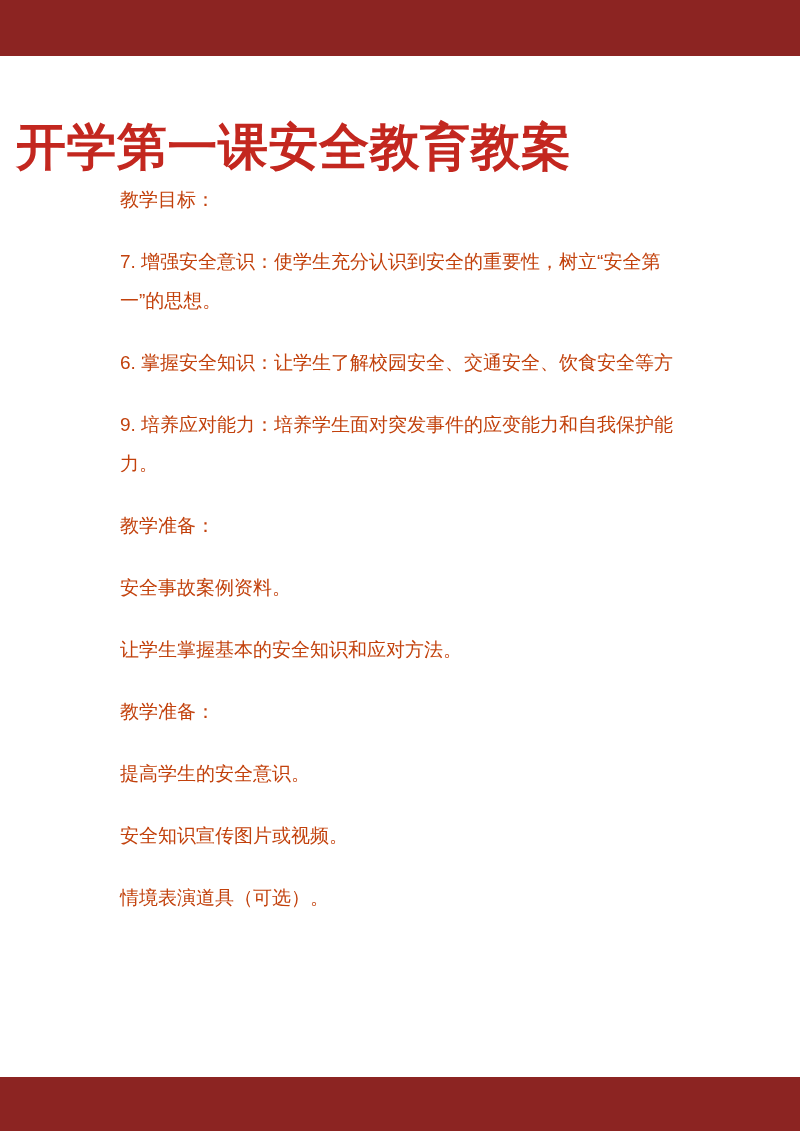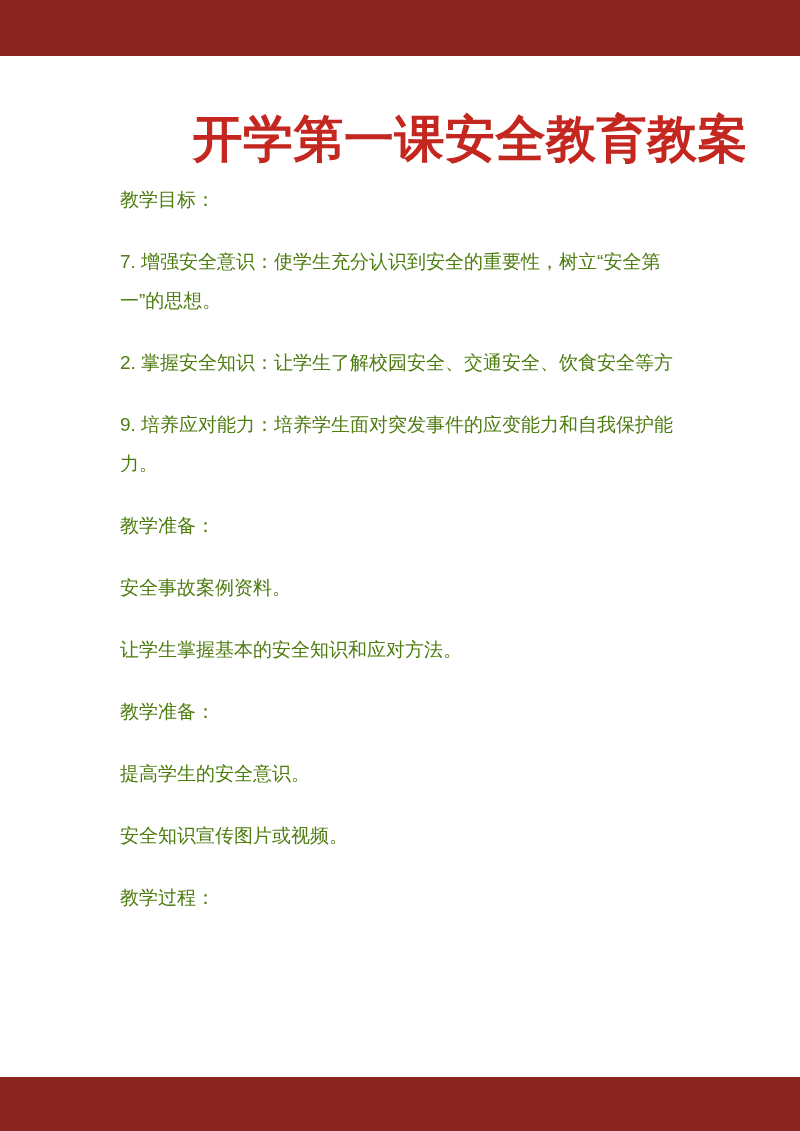--- a/index.html
+++ b/index.html
@@ -12,36 +12,36 @@
   }
   .band {
     position: absolute; left: 0; width: 800px;
     background: #8c2422;
   }
   .band-top { top: 0; height: 56px; }
   .band-bottom { bottom: 0; height: 54px; }
   .doc-title {
     position: absolute;
     top: 101px; left: 0; width: 740px;
-    margin: 8px;
-    text-align: right;
+    margin: 16px;
+    text-align: left;
     font-size: 50px;
     line-height: 60px;
     font-weight: 700;
     letter-spacing: 0.5px;
     color: #c3271f;
     white-space: nowrap;
   }
   .doc-body {
     position: absolute;
     top: 180px; left: 120px; width: 566px;
     font-size: 19px;
     line-height: 39px;
     letter-spacing: 0px;
-    color: #4d7c0f;
+    color: #c2410c;
   }
   .para { margin: 0 0 23px 0; }
   .line { display: block; white-space: nowrap; }
 </style>
 </head>
 <body>
 
 <div class="band band-top"></div>
 
 <div>
@@ -52,21 +52,21 @@
     <p class="para">
       <span class="line">教学目标：</span>
     </p>
 
     <p class="para">
       <span class="line">7. 增强安全意识：使学生充分认识到安全的重要性，树立“安全第</span>
       <span class="line">一”的思想。</span>
     </p>
 
     <p class="para">
-      <span class="line">2. 掌握安全知识：让学生了解校园安全、交通安全、饮食安全等方</span>
+      <span class="line">6. 掌握安全知识：让学生了解校园安全、交通安全、饮食安全等方</span>
     </p>
 
     <p class="para">
       <span class="line">9. 培养应对能力：培养学生面对突发事件的应变能力和自我保护能</span>
       <span class="line">力。</span>
     </p>
 
     <p class="para">
       <span class="line">教学准备：</span>
     </p>
@@ -84,21 +84,21 @@
     </p>
 
     <p class="para">
       <span class="line">提高学生的安全意识。</span>
     </p>
 
     <p class="para">
       <span class="line">安全知识宣传图片或视频。</span>
     </p>
 
+    <p class="para">
+      <span class="line">情境表演道具（可选）。</span>
+    </p>
 
-    <p class="para">
-      <span class="line">教学过程：</span>
-    </p>
 
   </div>
 </div>
 
 <div class="band band-bottom"></div>
 
 </body></html>

